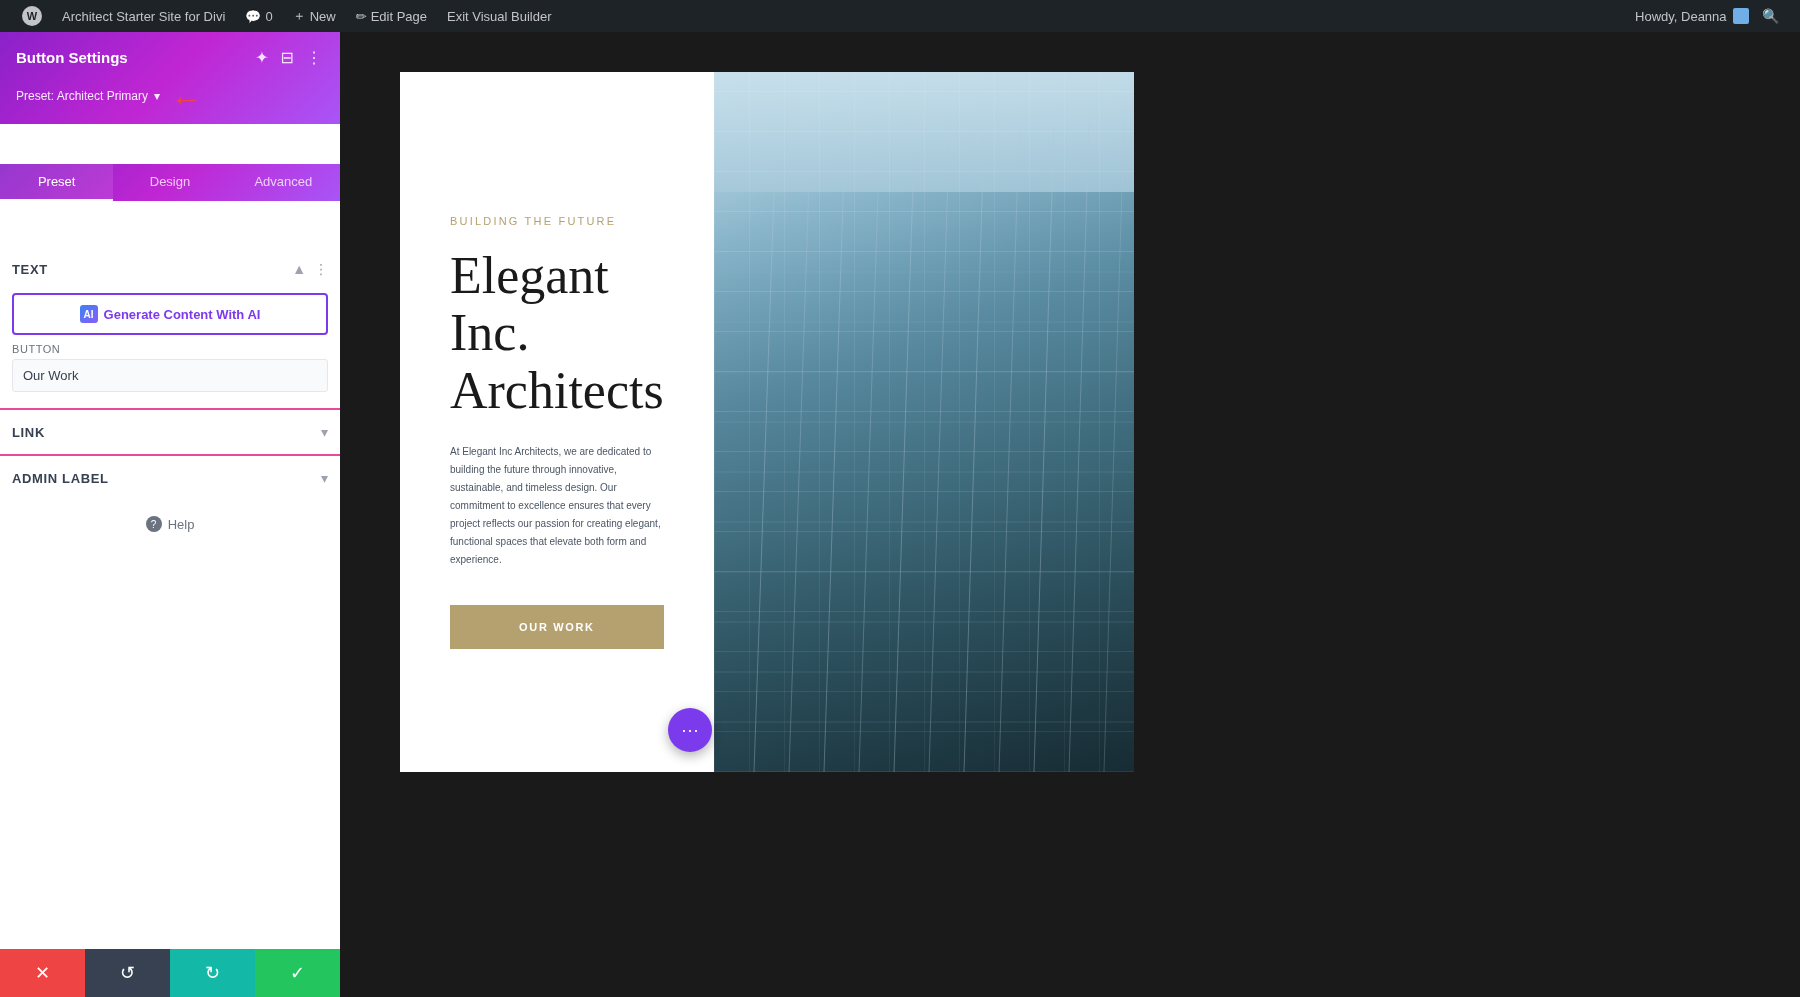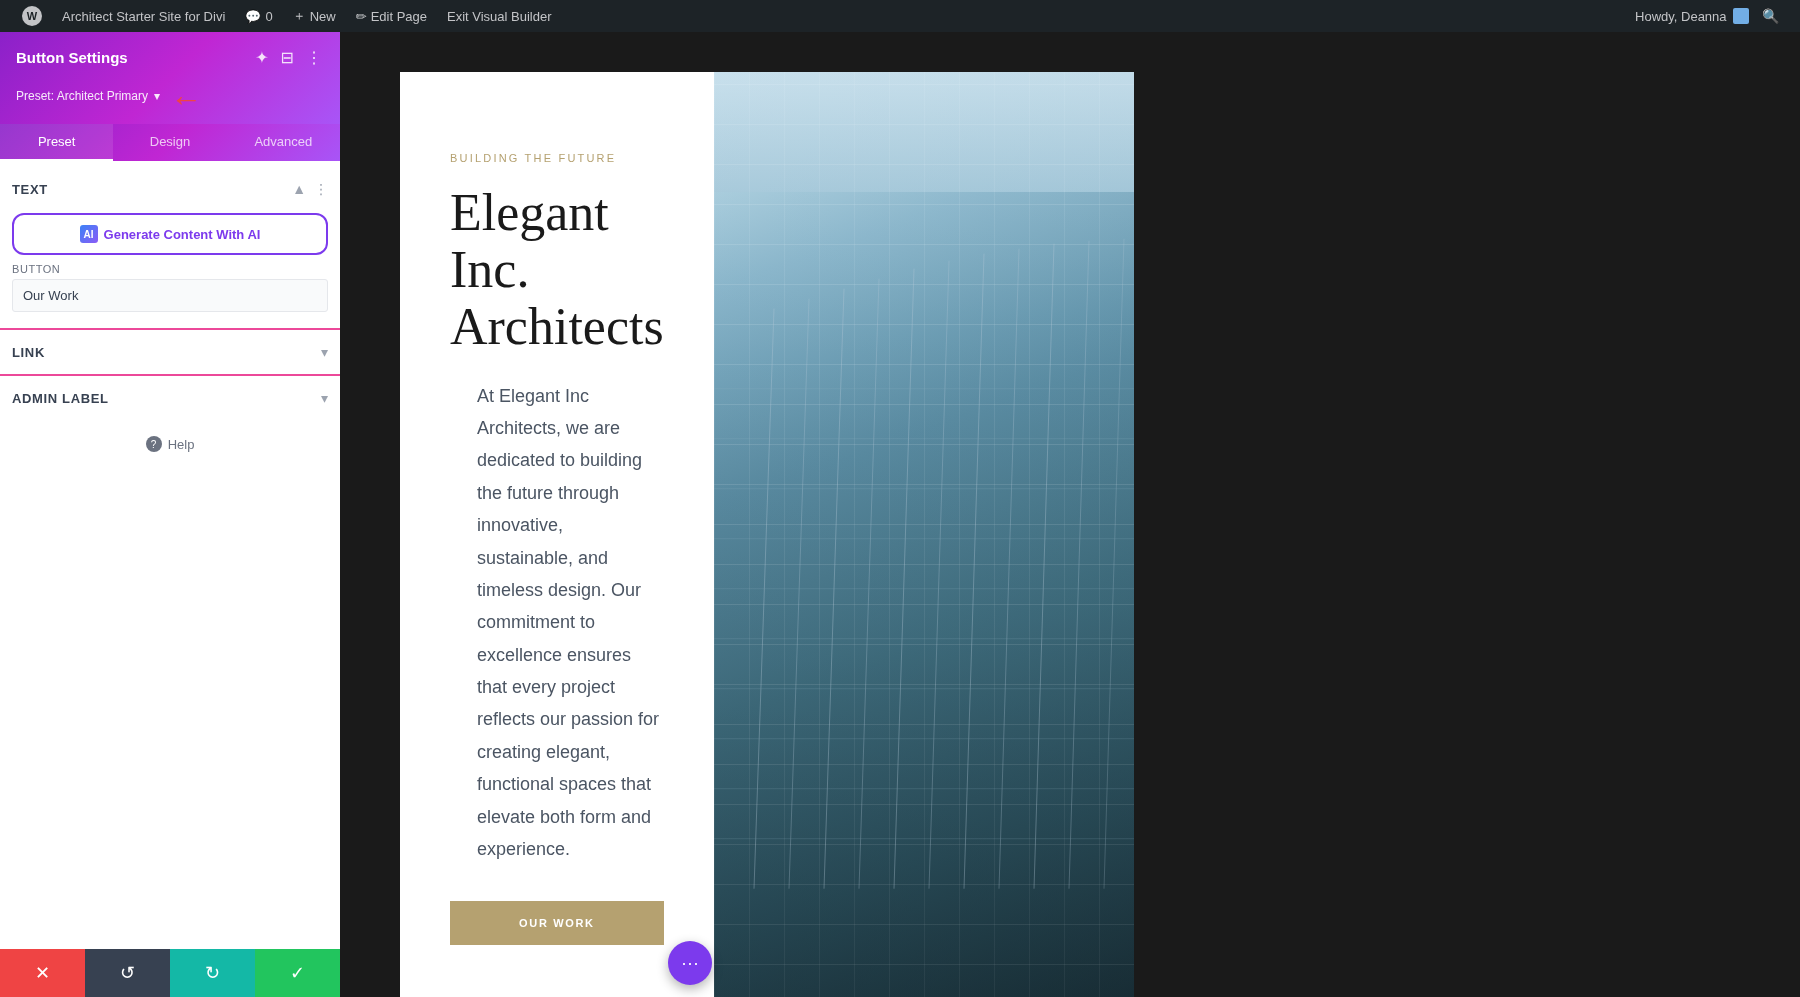--- a/index.html
+++ b/index.html
@@ -60,20 +60,21 @@
 
     
     .left-panel {
       width: 340px;
       flex-shrink: 0;
       background: #fff;
       display: flex;
       flex-direction: column;
       position: relative;
       z-index: 10;
+      gap: 40px;
     }
 
     
     .panel-header {
       background: linear-gradient(135deg, #8B21C9 0%, #C026D3 50%, #A855F7 100%);
       padding: 14px 16px 10px;
       color: white;
     }
     .panel-header-top {
       display: flex;
@@ -188,21 +189,21 @@
 
     
     .ai-generate-btn {
       display: flex;
       align-items: center;
       justify-content: center;
       gap: 6px;
       width: 100%;
       padding: 10px 16px;
       border: 2px solid #7c3aed;
-      border-radius: 12px;
+      border-radius: 4px;
       background: white;
       color: #7c3aed;
       font-size: 13px;
       font-weight: 600;
       cursor: pointer;
       margin: 8px 0;
     }
     .ai-icon {
       width: 18px; height: 18px;
       background: linear-gradient(135deg, #3b82f6, #8b5cf6);
@@ -339,26 +340,25 @@
     }
     .hero-title {
       font-size: 52px;
       font-weight: 300;
       color: #1a1a1a;
       line-height: 1.1;
       margin-bottom: 24px;
       font-family: Georgia, serif;
     }
     .hero-body {
-      font-size: 18px;
+      font-size: 10px;
       color: #4b5563;
       line-height: 1.8;
       margin-bottom: 36px;
       max-width: 380px;
-      margin-left: 27px;
     }
     .hero-cta {
       display: inline-block;
       padding: 16px 32px;
       background: #b5a170;
       color: white;
       font-size: 11px;
       letter-spacing: 0.15em;
       text-transform: uppercase;
       font-weight: 600;

